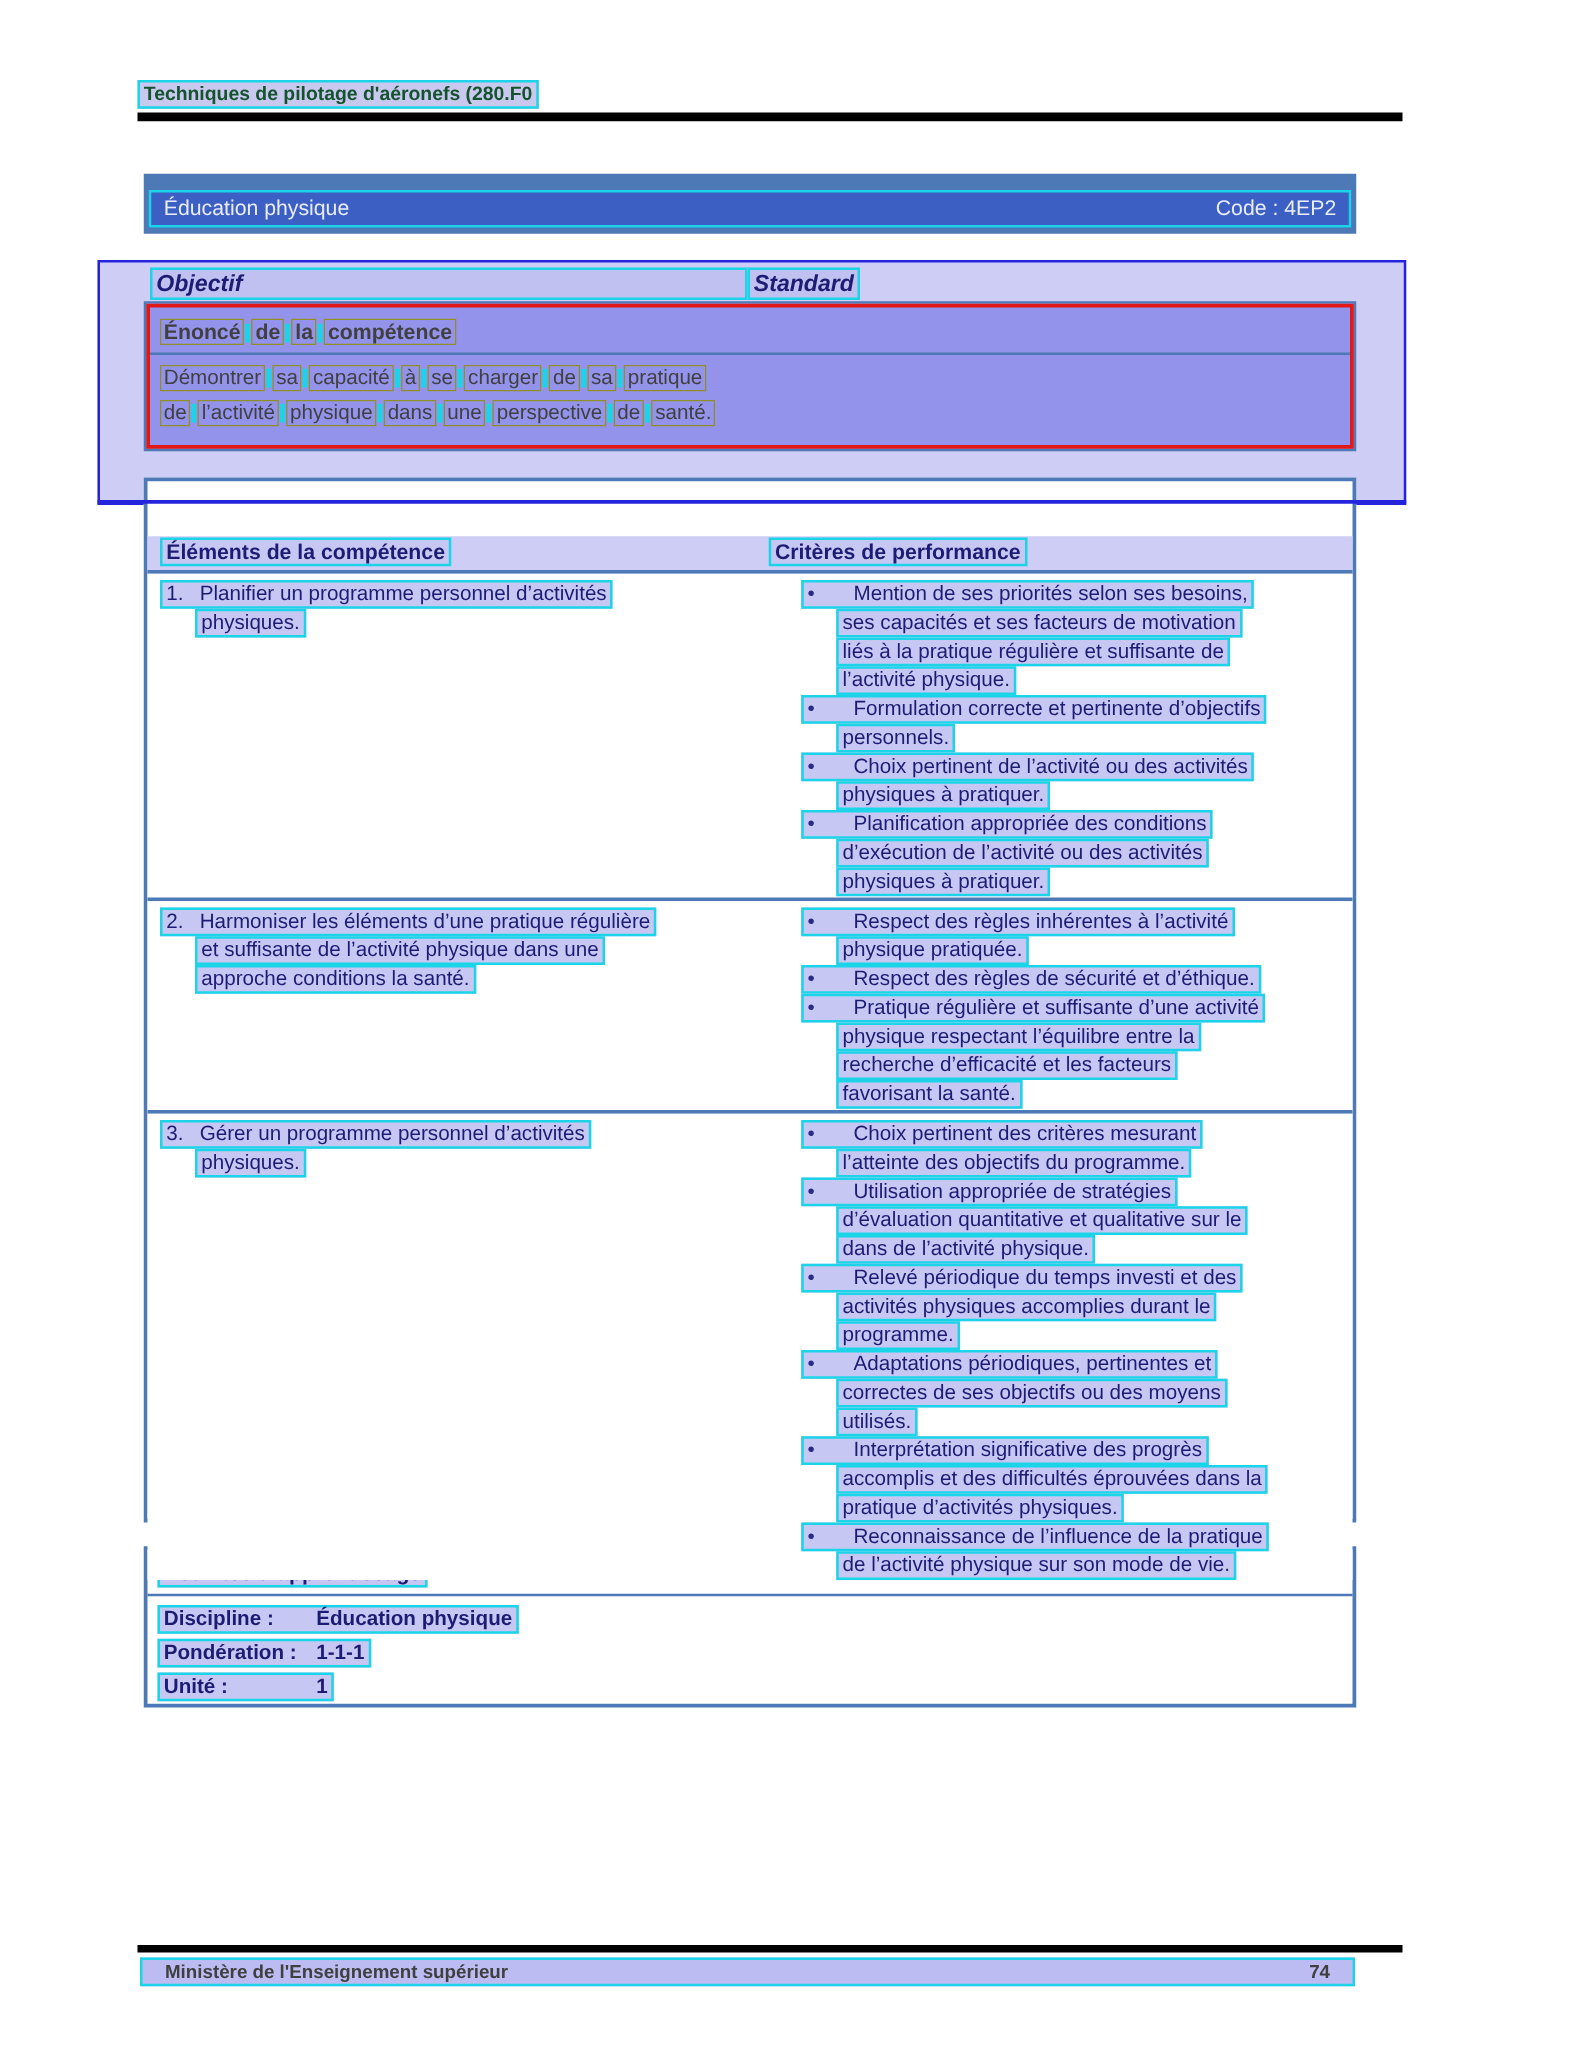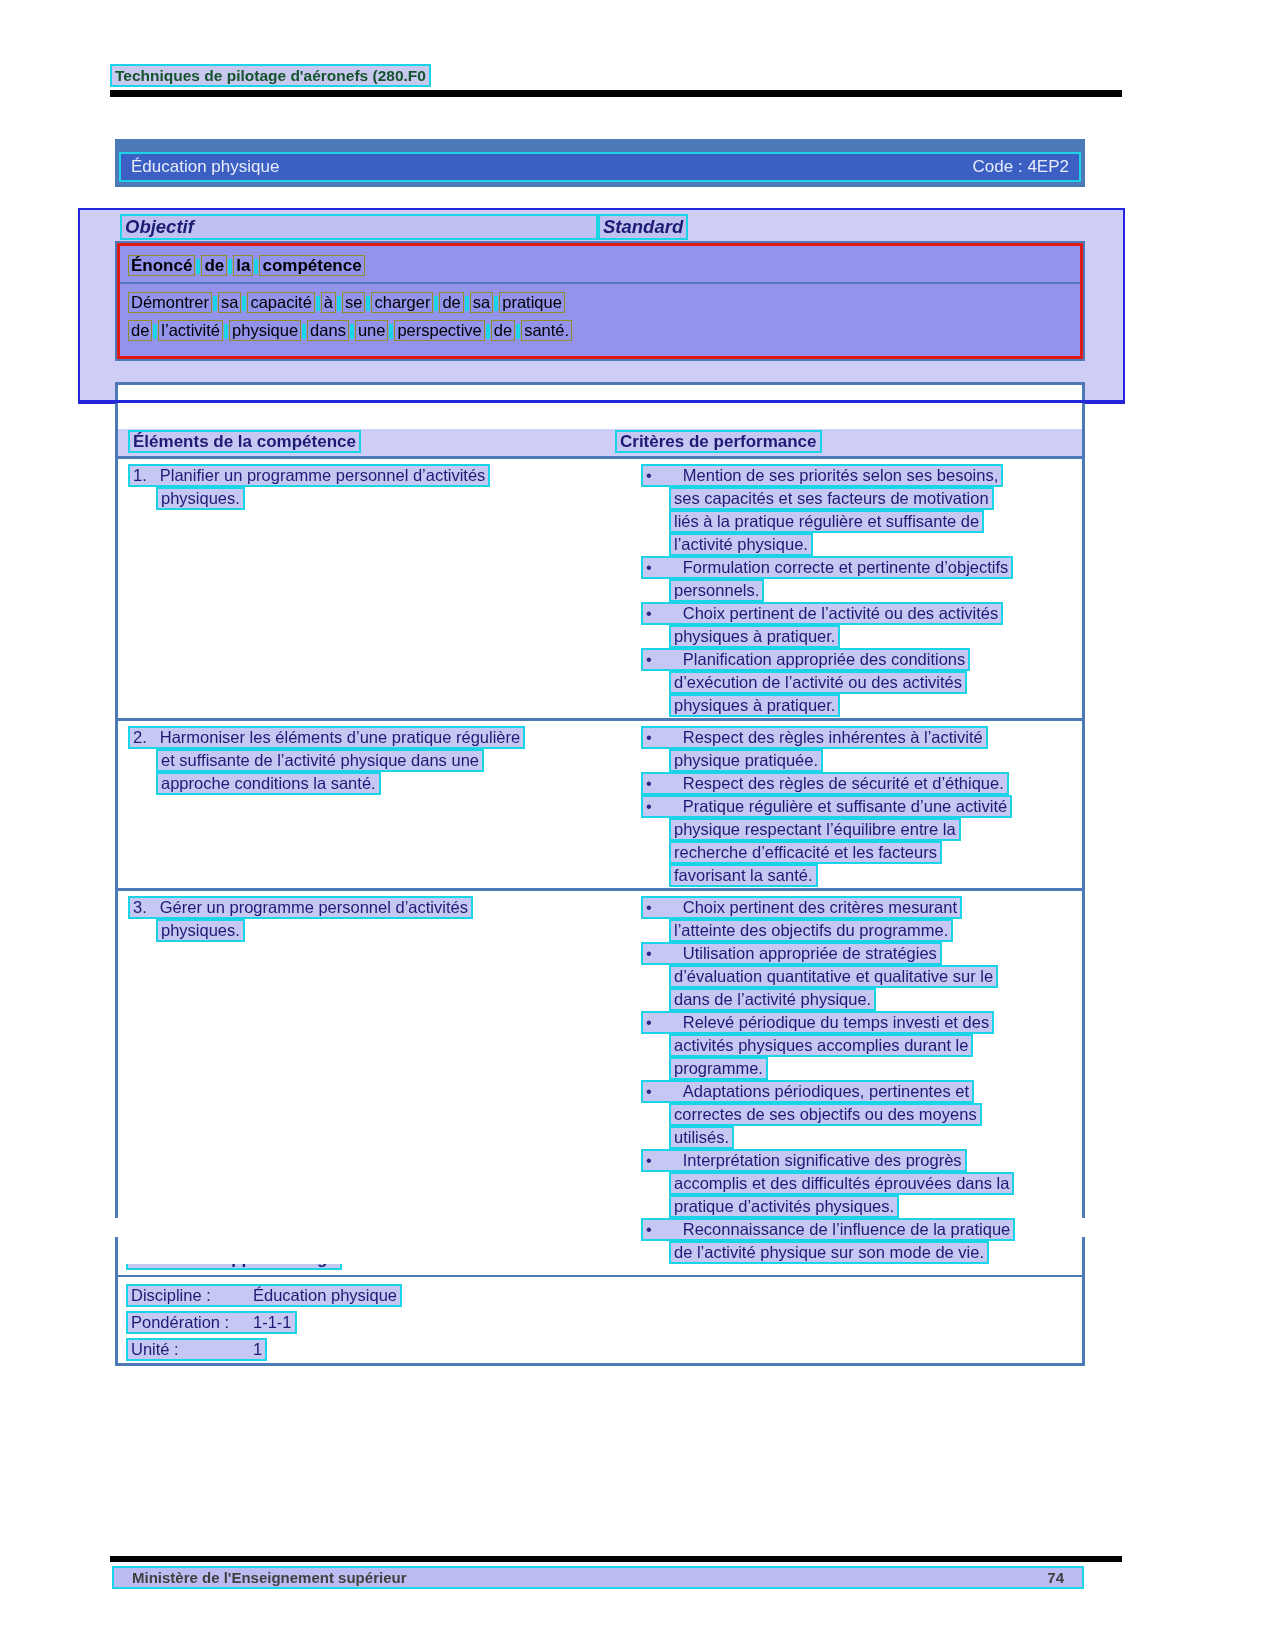--- a/index.html
+++ b/index.html
@@ -32,21 +32,21 @@
   .objstd .hl { font-weight:bold; font-style:italic; font-size:18.5px; line-height:22px; background:#c1c1f1; }
   .obj-first { width:478px; box-sizing:border-box; }
   .enonce-wrap {
     position:absolute; left:35px; top:31px; width:970px; height:120px; box-sizing:border-box;
     border:2px solid #4d7ab6;
   }
   .enonce-red { width:100%; height:100%; box-sizing:border-box; border:3px solid #e01818; background:#9393ec; }
   .enonce-title { padding:9px 8px 6px 8px; border-bottom:2px solid #4d7ab6; font-weight:bold; font-size:17px; }
   .enonce-body { padding:8px 8px 0 8px; font-size:16.5px; }
   .eline { margin-bottom:7px; white-space:nowrap; }
-  .wbox { background:#9393ec; border:1px solid #8f8f2a; padding:0 2px; color:#000000; line-height:19px; display:inline-block; }
+  .wbox { background:#9393ec; border:1px solid #8f8f2a; padding:0 2px; color:#404040; line-height:19px; display:inline-block; }
   .wsep { display:inline-block; width:4px; height:15px; background:#1cd4e8; margin:0 1px; vertical-align:middle; }
   
   .cross-line { position:absolute; left:78px; top:400px; width:1047px; height:3px; background:#2424dd; z-index:6; }
   
   .comp-table {
     position:absolute; left:115px; top:382px; width:970px; height:836px; box-sizing:border-box;
     border:3px solid #4d7ab6; background:#ffffff; z-index:2; display:flex; flex-direction:column;
   }
   .comp-head { flex:0 0 auto; height:27px; background:#cdcdf6; border-bottom:3px solid #4d7ab6; display:flex;margin-top:44px; }
   .comp-head .hl { font-weight:bold; font-size:17px; background:#c7c7f4; }
@@ -63,21 +63,21 @@
   .li .hl { margin-left:28px; }
   .bi .hl { margin-left:28px; }
   .dot { display:inline-block; margin-right:31px; color:#2a2a88; }
   
   .activities-box {
     position:absolute; left:115px; top:1237px; width:970px; height:129px; box-sizing:border-box;
     border:3px solid #4d7ab6; background:#ffffff;
   }
   .act-title { padding:7px 8px 5px 8px; border-bottom:2px solid #4d7ab6; }
   .act-title .hl { font-weight:bold; font-size:17px; }
-  .act-rows { padding:7px 8px 0 8px; }
+  .act-rows { padding:7px 8px 0 8px;font-weight:bold; }
   .act-line { margin-bottom:4px; }
   .act-label { display:inline-block; width:122px; }
   
   .rule-bottom { position:absolute; left:110px; top:1556px; width:1012px; height:6px; background:#000000; }
   .footer-bar {
     position:absolute; left:112px; top:1566px; width:972px; box-sizing:border-box;
     background:#bcbcf2; border:2px solid #1cd4e8; display:flex; align-items:center;
     justify-content:space-between; padding:1px 18px; color:#404040;
     font-size:15px; font-weight:bold;
   }

